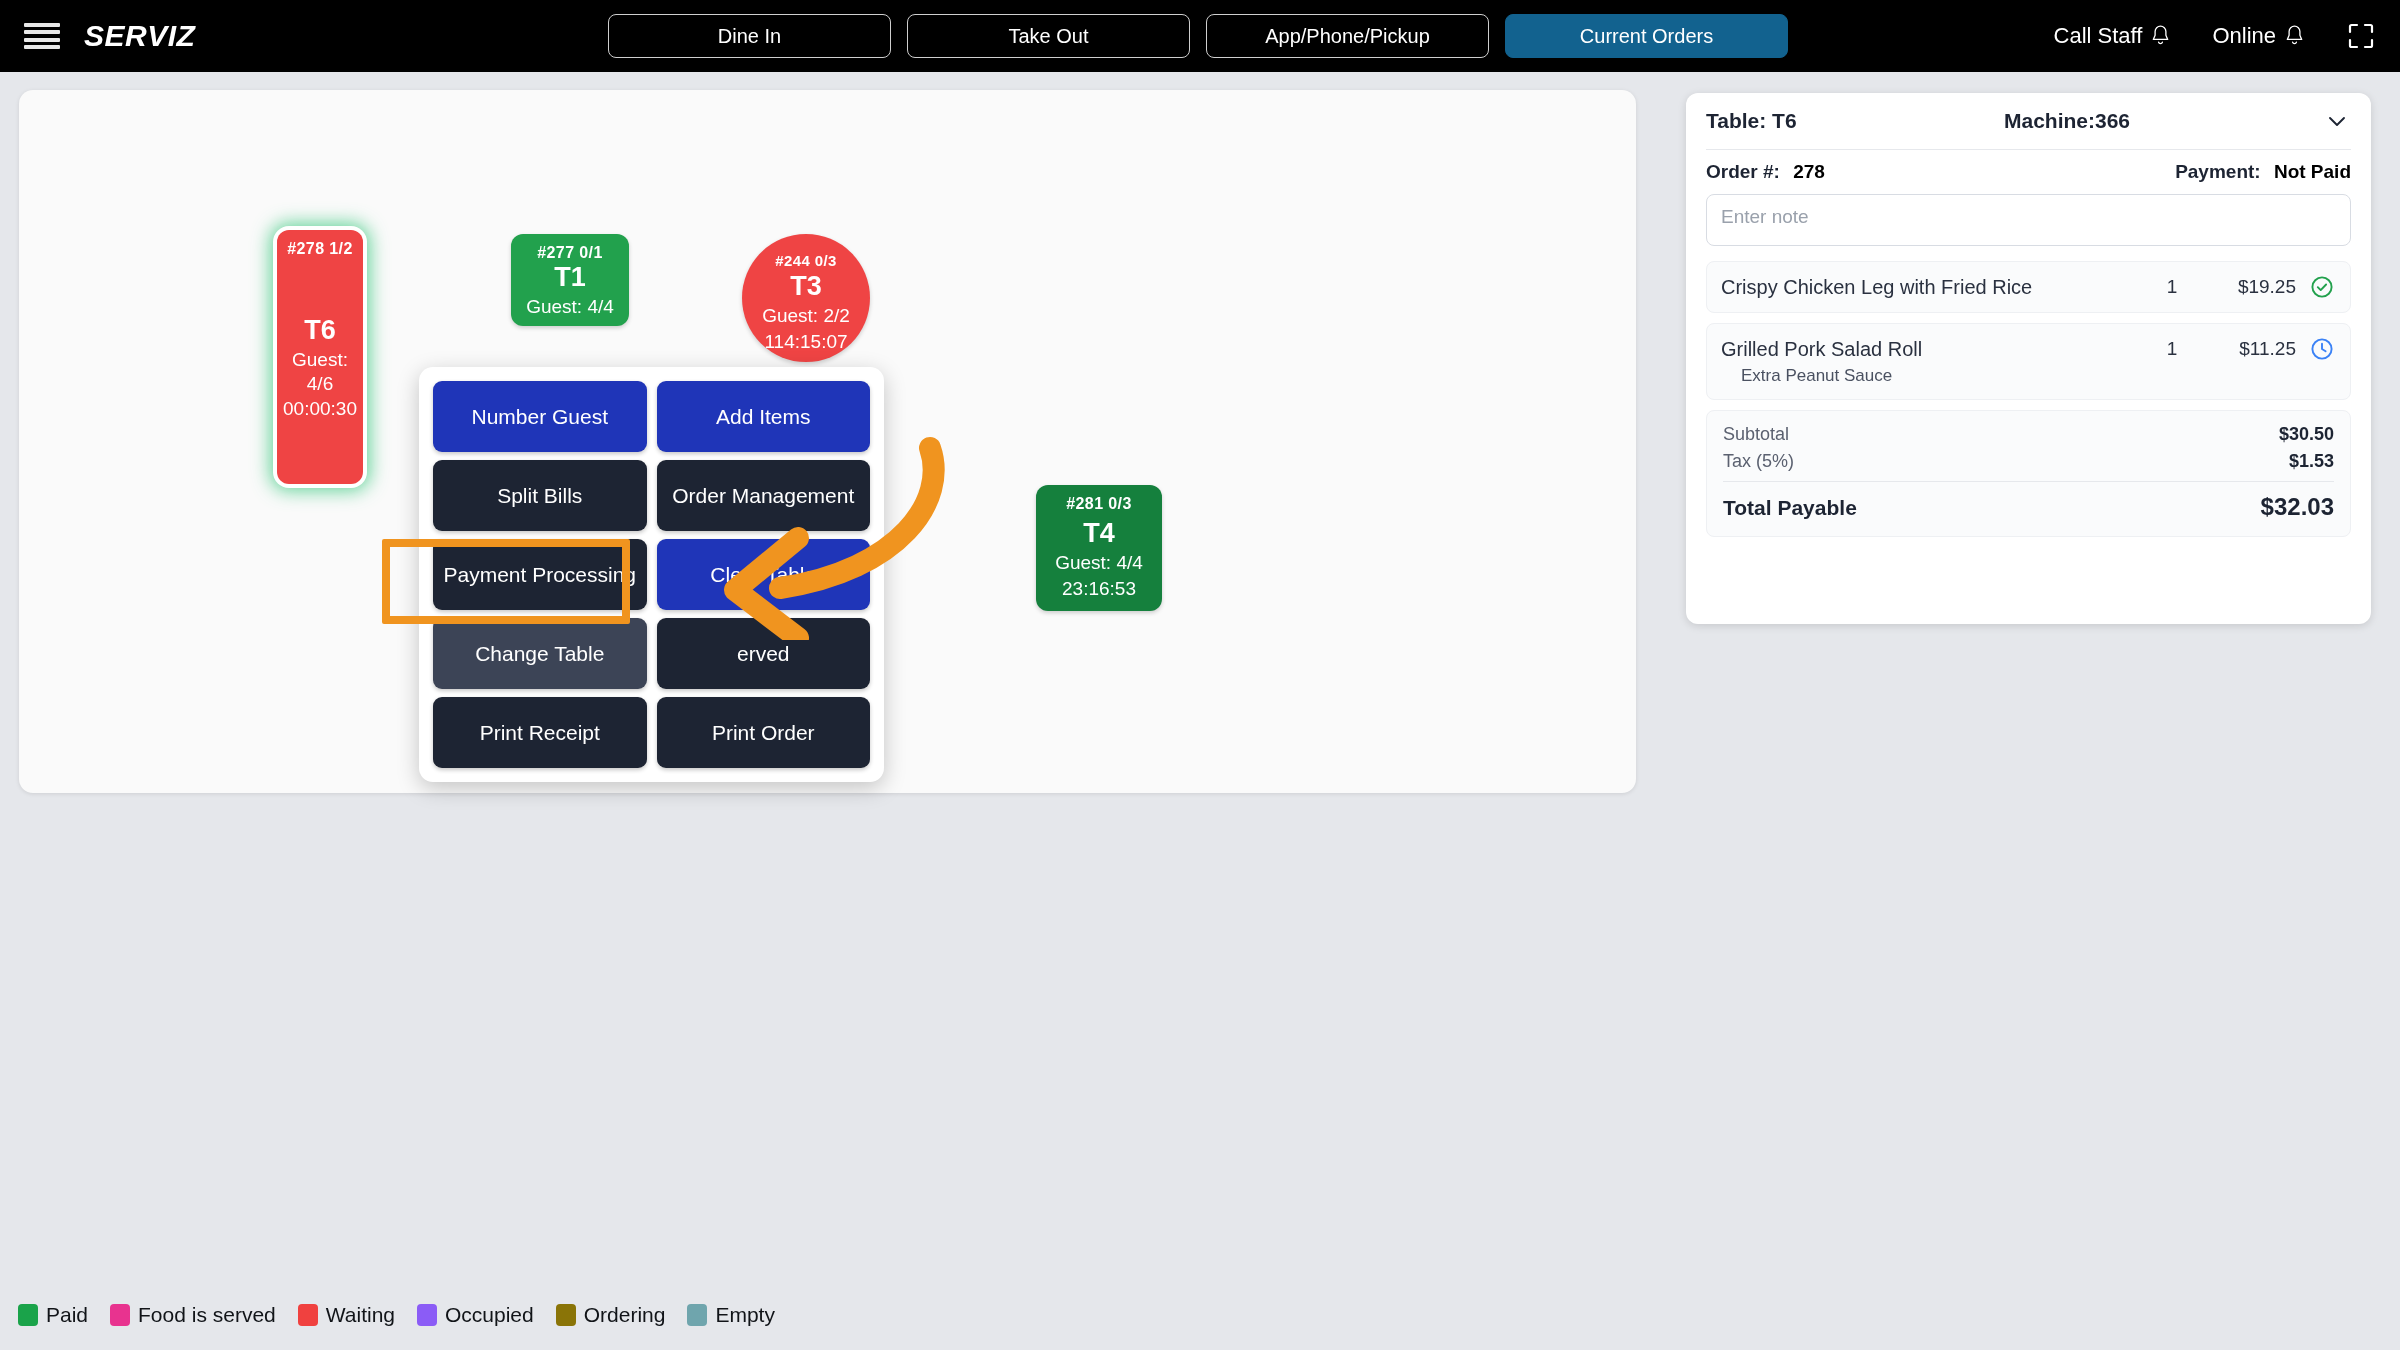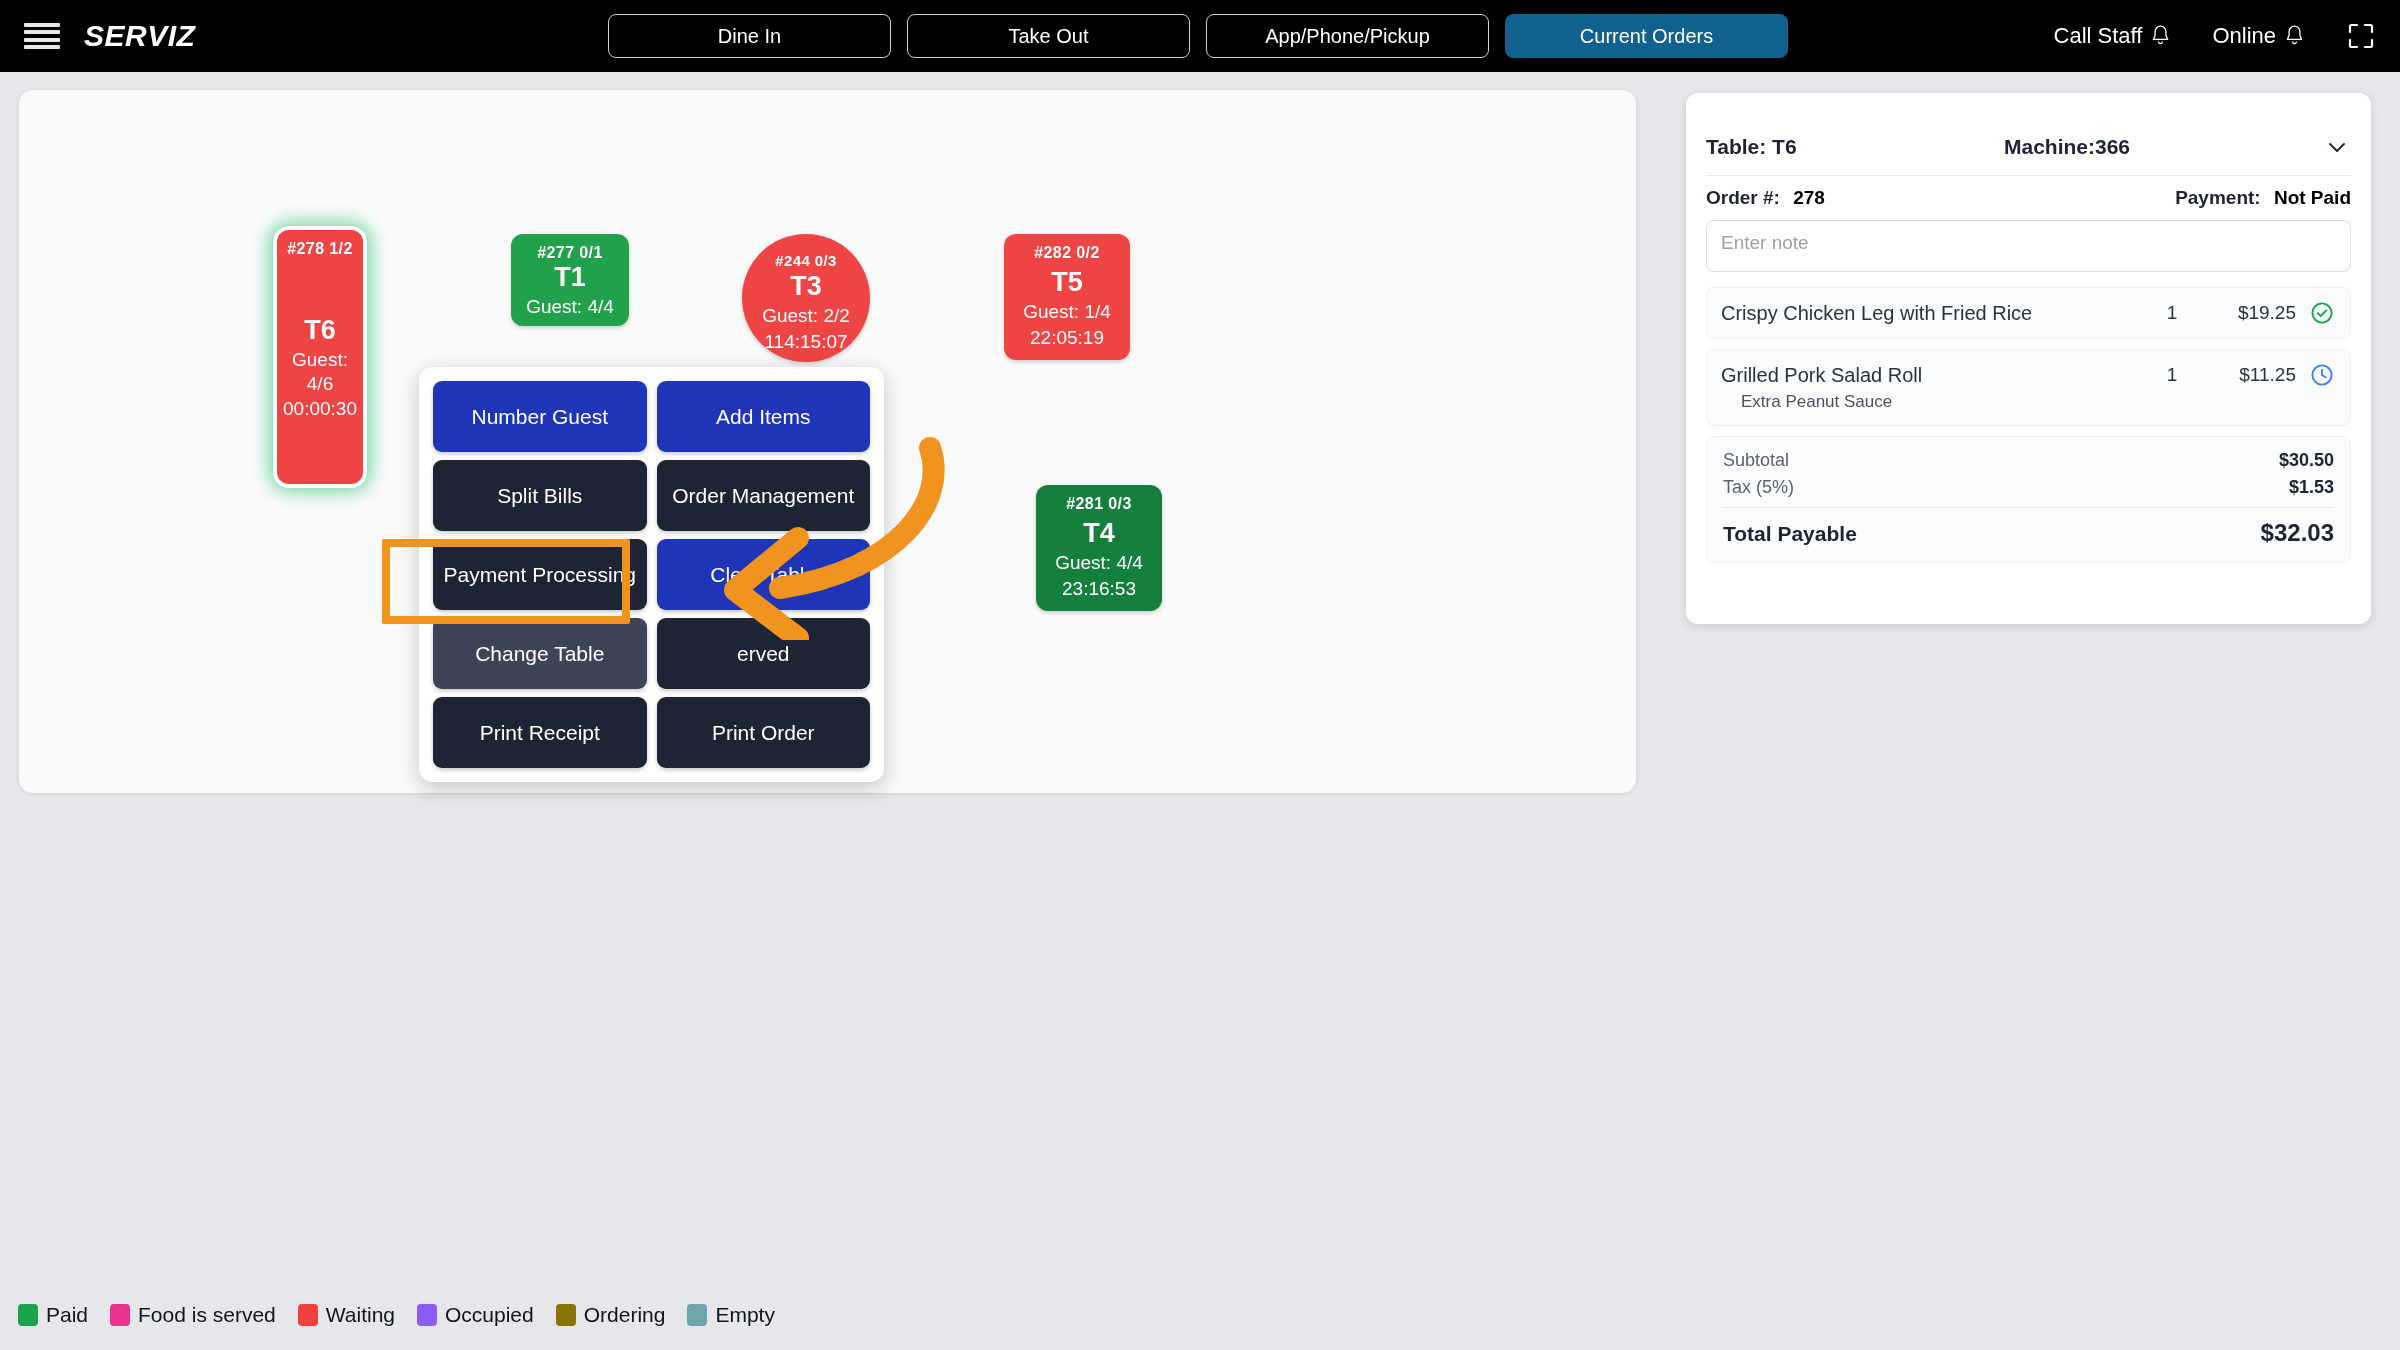--- a/index.html
+++ b/index.html
@@ -127,21 +127,21 @@
   
   .order-panel {
     position: absolute; left: 1686px; top: 93px;
     width: 685px; height: 531px;
     background: #ffffff; border-radius: 12px;
     box-shadow: 0 2px 8px rgba(0,0,0,0.13);
     padding: 0 20px;
   }
   .op-head {
     height: 57px; display: flex; align-items: center;
-    border-bottom: 1px solid #e6e8ec; position: relative; margin-top: 26px;
+    border-bottom: 1px solid #e6e8ec; position: relative;
   }
   .op-table { font-size: 21px; font-weight: 700; color: #1d2433; }
   .op-machine {
     font-size: 21px; font-weight: 700; color: #1d2433;
     position: absolute; left: 298px;
   }
   .op-chev { position: absolute; right: 2px; width: 24px; height: 24px; cursor:pointer; }
   .op-sub {
     height: 44px; display: flex; align-items: center; justify-content: space-between;
     font-size: 19px; font-weight: 700; color: #1d2433;
@@ -249,28 +249,20 @@
 
   <div class="table-card circle" id="tbl2" style="left: 723px; top: 144px; width: 128px; height: 128px; background: rgb(239, 68, 68);">
     <div class="ticket">#244  0/3</div>
     <div class="tc-body">
       <div class="tname">T3</div>
       <div class="tguest">Guest: 2/2</div>
       <div class="ttime">114:15:07</div>
     </div>
   </div>
 
-  <div class="table-card" id="tbl3" style="left: 985px; top: 144px; width: 126px; height: 126px; background: rgb(239, 68, 68);">
-    <div class="ticket">#282  0/2</div>
-    <div class="tc-body">
-      <div class="tname">T5</div>
-      <div class="tguest">Guest: 1/4</div>
-      <div class="ttime">22:05:19</div>
-    </div>
-  </div>
 
 
   <div class="table-card" id="tbl5" style="left: 985px; top: 395px; width: 126px; height: 126px; background: #15803d; margin-left: 32px;">
     <div class="ticket">#281  0/3</div>
     <div class="tc-body">
       <div class="tname">T4</div>
       <div class="tguest">Guest: 4/4</div>
       <div class="ttime">23:16:53</div>
     </div>
   </div>

